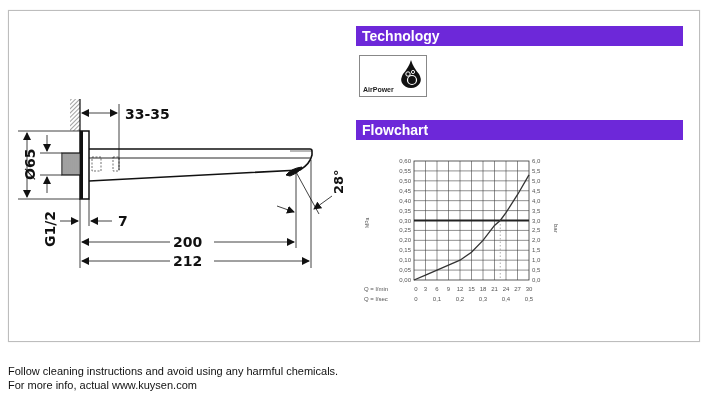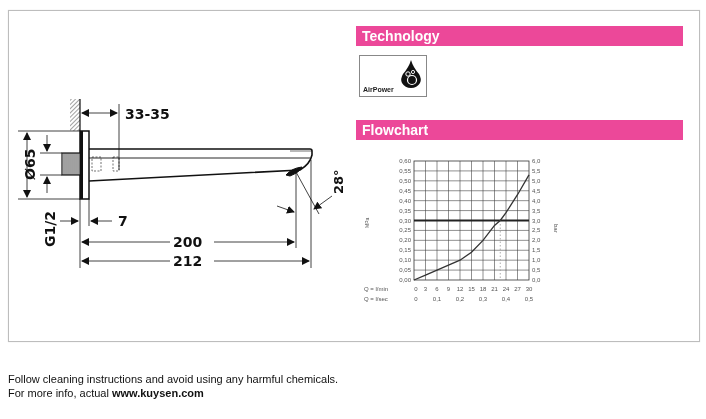--- a/index.html
+++ b/index.html
@@ -1,27 +1,27 @@
 <!DOCTYPE html>
 <html><head>
 <meta charset="utf-8">
 <style>
   * { margin: 0; padding: 0; box-sizing: border-box; }
   body { width: 706px; height: 419px; background: #ffffff; position: relative; overflow: hidden; font-family: "Liberation Sans", sans-serif; }
   .frame { position: absolute; left: 8px; top: 10px; width: 692px; height: 332px; border: 1px solid #bdbdbd; box-shadow: 0 0 1px #d8d8d8; }
-  .section-header { position: absolute; left: 356px; width: 327px; height: 20px; background: #ec4899; color: #ffffff; font-family: "Liberation Sans", sans-serif; font-weight: bold; font-size: 14px; line-height: 20px; padding-left: 6px; }
+  .section-header { position: absolute; left: 356px; width: 327px; height: 20px; background: #6d28d9; color: #ffffff; font-family: "Liberation Sans", sans-serif; font-weight: bold; font-size: 14px; line-height: 20px; padding-left: 6px; }
   .tech-header { top: 26px; }
   .flow-header { top: 120px; }
   .airpower-badge { position: absolute; left: 359px; top: 55px; width: 68px; height: 42px; border: 1px solid #888; background: #fff; }
   .airpower-label { position: absolute; left: 3px; bottom: 3px; font-size: 7px; font-weight: bold; color: #222; font-family: "Liberation Sans", sans-serif; }
   .airpower-icon { position: absolute; right: 4px; top: 3px; }
   .drawing { position: absolute; left: 0; top: 0; }
   .chart { position: absolute; left: 355px; top: 150px; }
-  .footer { position: absolute; left: 8px; top: 372px; font-family: "Liberation Sans", sans-serif; font-size: 11px; color: #111; line-height: 14px; }
-  .footer .bold { font-weight: bold; }
+  .footer { position: absolute; left: 8px; top: 364px; font-family: "Liberation Sans", sans-serif; font-size: 11px; color: #111; line-height: 14px; }
+  .footer .bold { font-weight: normal; }
   .dim-text { font-family: "DejaVu Sans", sans-serif; font-weight: bold; }
 </style>
 </head>
 <body>
 
 <div class="frame"></div>
 
 <svg class="drawing" width="360" height="290" viewBox="0 0 360 290">
   <defs>
     <marker id="arr" markerWidth="8" markerHeight="8" refX="7" refY="4" orient="auto-start-reverse" markerUnits="userSpaceOnUse">

